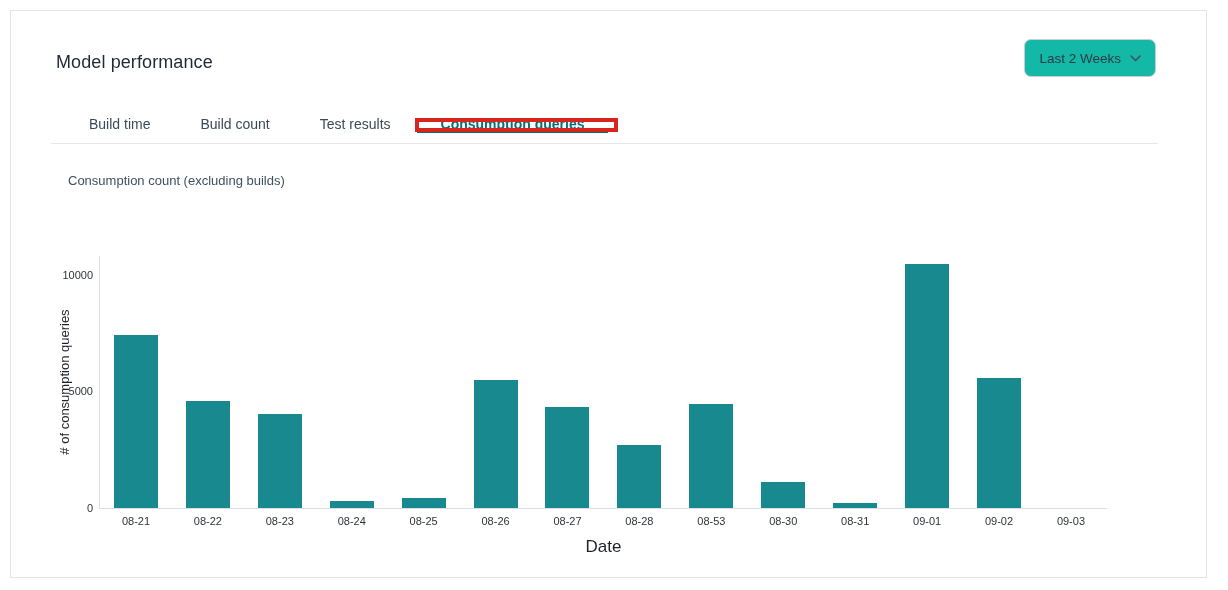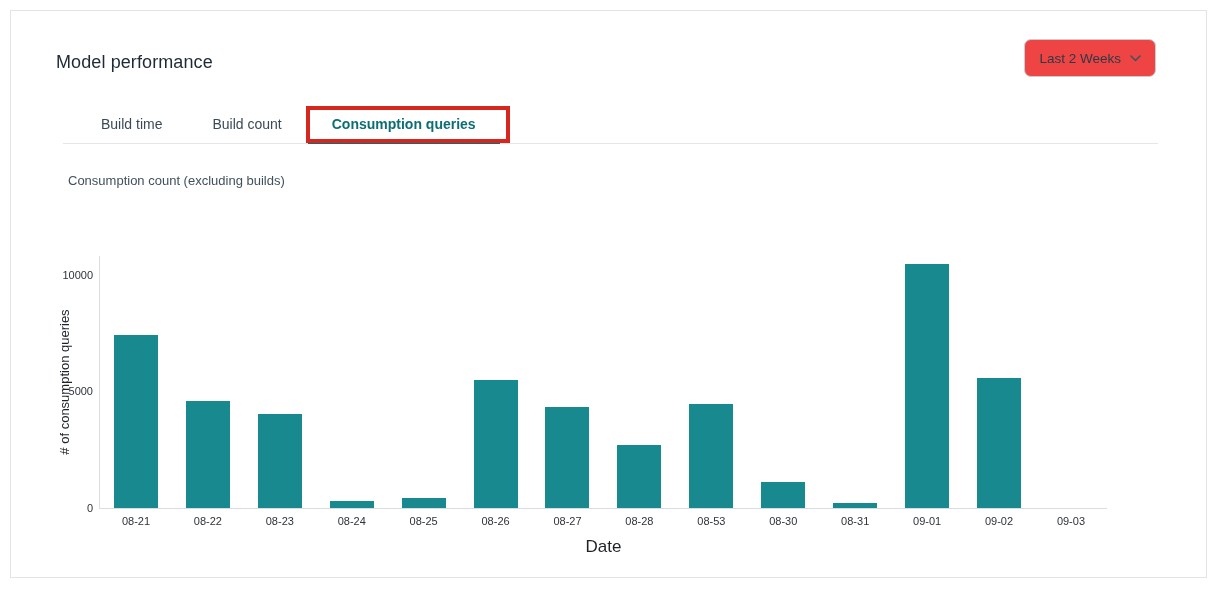--- a/index.html
+++ b/index.html
@@ -7,28 +7,28 @@
               font-family:"Liberation Sans", sans-serif; }
   body { position:relative; overflow:hidden; }
 
   .card { position:absolute; left:10px; top:10px; width:1197px; height:568px;
           background:#fff; border:1px solid #e3e4e6; border-radius:0; }
 
   
   .page-title { position:absolute; left:45px; top:41px; font-size:18px;
                 font-weight:500; color:#1f2a37; letter-spacing:.1px; }
   .range-select { position:absolute; top:28px; right:50px; height:38px; min-width:118px;
-                  border:1px solid #c8cdd1; border-radius:7px; background:#ef4444;
+                  border:1px solid #c8cdd1; border-radius:7px; background:#14b8a6;
                   display:flex; align-items:center; justify-content:center; gap:9px;
                   padding:0 14px; font-size:13.5px; color:#2a3b47; cursor:pointer; }
   .range-select svg { display:block; }
 
   
-  .tabs { position:absolute; left:52px; right:48px; top:93px; height:40px;
-          display:flex; padding-left:13px; border-bottom:1px solid #e6e6e8; }
+  .tabs { position:absolute; left:40px; right:48px; top:93px; height:40px;
+          display:flex; padding-left:13px; border-bottom:1px solid #e6e6e8;align-items:center; }
   .tab { padding:0 25px; display:flex; align-items:center; font-size:14px;
          color:#3a4a57; cursor:pointer; white-space:nowrap; }
   .tab.active { color:#0c6e74; font-weight:700; position:relative; }
   .tab.active::after { content:""; position:absolute; left:1px; right:1px; bottom:-1px;
                        height:3px; background:#0c6e74; }
   .red-box { position:absolute; left:-1px; right:-9px; top:2px; bottom:0;
              border:4px solid #d7261d; pointer-events:none; z-index:5; }
 
   
   .metric { position:absolute; left:57px; top:162px; }
@@ -68,20 +68,23 @@
         </svg>
     </span>
   </div>
 
   <div class="tabs">
     <div class="tab">
       <span>Build time</span>
     </div>
     <div class="tab">
       <span>Build count</span>
+    </div>
+    <div class="tab">
+      <span>Test results</span>
     </div>
     <div class="tab active">
       <span>Consumption queries</span>
       <div class="red-box"></div>
     </div>
   </div>
 
   <div class="metric">
     <div class="metric-label">Consumption count (excluding builds)</div>
   </div>

